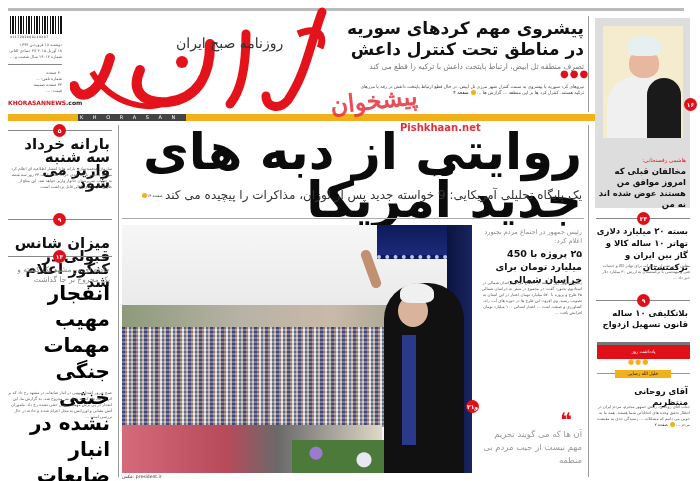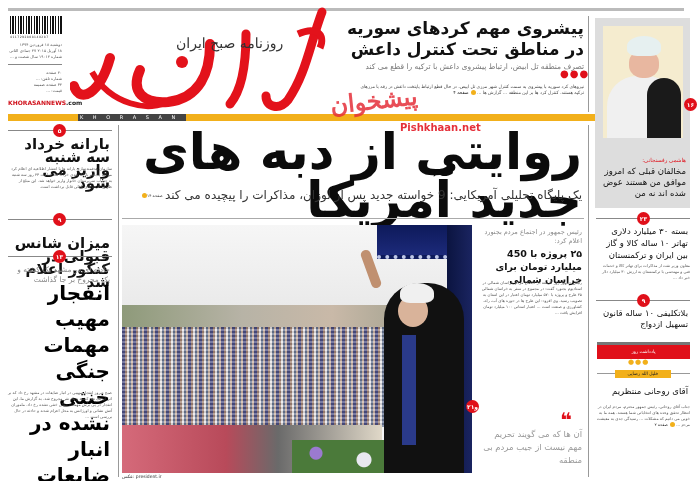--- a/index.html
+++ b/index.html
@@ -73,21 +73,21 @@
   .quote-mark{left:560px;top:408px;font-size:20px;color:#e0101a;font-weight:bold;}
   .quote{left:478px;top:428px;width:104px;font-size:8.5px;line-height:13px;color:#999;}
   
   .portrait{left:595px;top:18px;width:95px;height:190px;background:#ddd;}
   .portrait-img{left:603px;top:26px;width:80px;height:112px;background:#f5eccf;overflow:hidden;}
   .p-turban{left:24px;top:10px;width:34px;height:20px;border-radius:50% 50% 30% 30%;background:#e6f0f0;}
   .p-face{left:26px;top:24px;width:30px;height:28px;border-radius:45%;background:#e8b7a0;}
   .p-body{left:4px;top:50px;width:70px;height:62px;border-radius:30px 30px 0 0;background:#f0f0f0;}
   .p-cloak{left:44px;top:52px;width:34px;height:60px;background:#1a1a1a;border-radius:20px 20px 0 0;}
   .rc-kicker{font-size:5.5px;color:#e0101a;}
-  .rc-title{font-size:8.5px;font-weight:normal;line-height:11px;color:#111;}
+  .rc-title{font-size:8.5px;font-weight:bold;line-height:11px;color:#111;}
   .redbar{left:597px;top:342px;width:93px;height:14px;background:#e0101a;color:#fff;font-size:4.5px;line-height:14px;text-align:center;border-top:3px solid #777;}
   .yellowtag{left:615px;top:370px;width:56px;height:8px;background:#f2b01b;font-size:4.5px;line-height:8px;text-align:center;color:#222;}
   .rc-body{font-size:4px;line-height:6px;color:#555;}
 </style>
 </head>
 <body>
 
 <div class="abs topline"></div>
 
 <div class="abs barcode"></div>
@@ -116,21 +116,21 @@
   <path d="M22 68 C40 100 80 110 100 96" stroke="#e3121b" stroke-width="6" fill="none"></path>
 </svg>
 <div class="abs logo-sub">روزنامه صبح ایران</div>
 
 <div class="abs band"></div>
 <div class="abs band-dark"></div>
 <div class="abs band-text">K H O R A S A N N E W S P A P E R</div>
 
 <div class="abs vdiv" style="left:588px;top:16px;height:96px;"></div>
 <div class="abs syria-title rtl">پیشروی مهم کردهای سوریه در مناطق تحت کنترل داعش</div>
-<div class="abs syria-sub rtl">تصرف منطقه تل ابیض، ارتباط پیشروی داعش با ترکیه را قطع می کند</div>
+<div class="abs syria-sub rtl">تصرف منطقه تل ابیض، ارتباط پایتخت داعش با ترکیه را قطع می کند</div>
 <div class="abs syria-dots dots">●●●</div>
 <div class="abs syria-body rtl">
   <span>نیروهای کرد سوریه با پیشروی به سمت کنترل شهر مرزی تل ابیض، در حال قطع ارتباط پایتخت داعش در رقه با مرزهای ترکیه هستند. کنترل کرد ها بر این منطقه ... گزارش ها ...</span>
   <span class="more">صفحه ۴</span>
 </div>
 
 <div class="abs wm1">پیشخوان</div>
 <div class="abs wm2">Pishkhaan.net</div>
 
 <div class="abs vdiv" style="left:118px;top:125px;height:352px;"></div>

